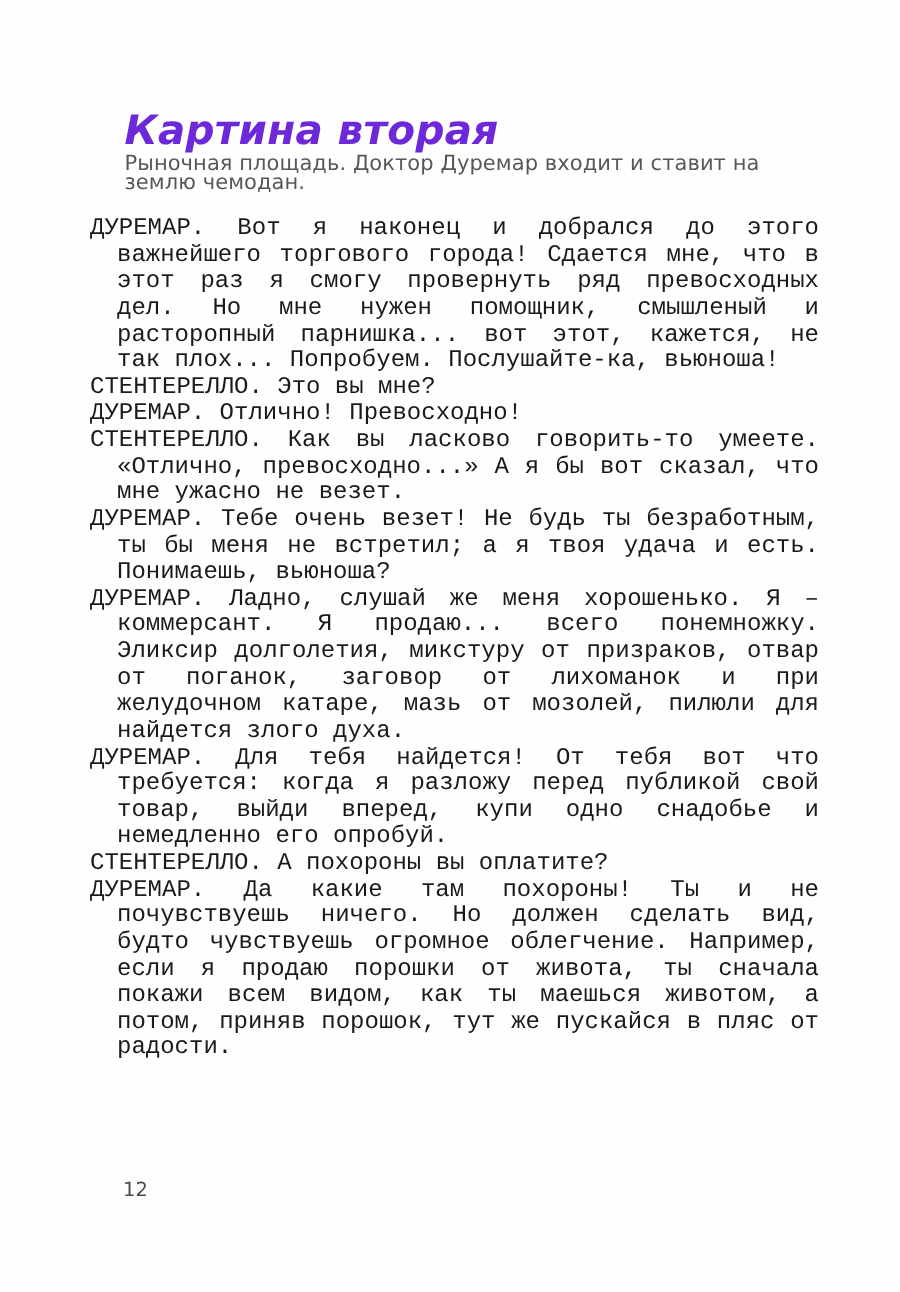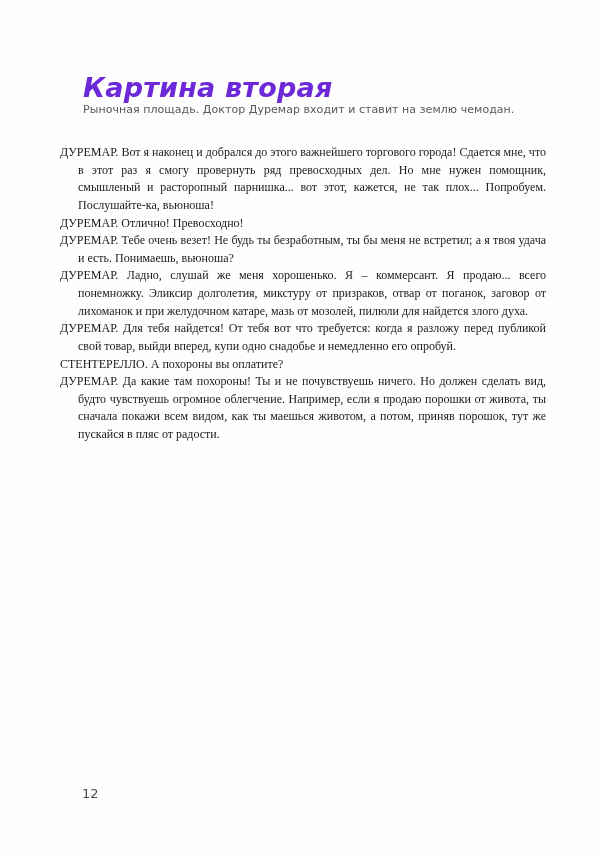--- a/index.html
+++ b/index.html
@@ -32,34 +32,34 @@
     color: #6d28d9;
     white-space: nowrap;
     margin-top: 24px;
   }
   .stage-direction {
     position: absolute;
     left: 83px;
     top: 103px;
     width: 470px;
     font-family: "DejaVu Sans", sans-serif;
-    font-size: 11px;
+    font-size: 14px;
     letter-spacing: 0.05px;
     color: #575757;
     line-height: 13px;
   }
   .dialogue {
     position: absolute;
     left: 60px;
     top: 144px;
     width: 486px;
   }
   .speech {
-    font-family: Liberation Serif, serif;
-    font-size: 12px;
+    font-family: Liberation Mono, monospace;
+    font-size: 16px;
     line-height: 17.62px;
     color: #1a1a1a;
     text-align: justify;
     text-justify: inter-word;
     text-indent: 0;
     padding-left: 18px;
     margin: 0;
   }
   .speech > .first-line-pull {
     margin-left: -18px;
@@ -78,21 +78,23 @@
 <body>
 
 <div class="page">
 
   <div class="scene-title">Картина вторая</div>
 
   <div class="stage-direction">Рыночная площадь. Доктор Дуремар входит и ставит на землю чемодан.</div>
 
   <div class="dialogue">
       <p class="speech"><span class="first-line-pull">ДУРЕМАР.</span><span> Вот я наконец и добрался до этого важнейшего торгового города! Сдается мне, что в этот раз я смогу провернуть ряд превосходных дел. Но мне нужен помощник, смышленый и расторопный парнишка... вот этот, кажется, не так плох... Попробуем. Послушайте-ка, вьюноша!</span></p>
+      <p class="speech"><span class="first-line-pull">СТЕНТЕРЕЛЛО.</span><span> Это вы мне?</span></p>
       <p class="speech"><span class="first-line-pull">ДУРЕМАР.</span><span> Отлично! Превосходно!</span></p>
+      <p class="speech"><span class="first-line-pull">СТЕНТЕРЕЛЛО.</span><span> Как вы ласково говорить-то умеете. «Отлично, превосходно...» А я бы вот сказал, что мне ужасно не везет.</span></p>
       <p class="speech"><span class="first-line-pull">ДУРЕМАР.</span><span> Тебе очень везет! Не будь ты безработным, ты бы меня не встретил; а я твоя удача и есть. Понимаешь, вьюноша?</span></p>
       <p class="speech"><span class="first-line-pull">ДУРЕМАР.</span><span> Ладно, слушай же меня хорошенько. Я – коммерсант. Я продаю... всего понемножку. Эликсир долголетия, микстуру от призраков, отвар от поганок, заговор от лихоманок и при желудочном катаре, мазь от мозолей, пилюли для найдется злого духа.</span></p>
       <p class="speech"><span class="first-line-pull">ДУРЕМАР.</span><span> Для тебя найдется! От тебя вот что требуется: когда я разложу перед публикой свой товар, выйди вперед, купи одно снадобье и немедленно его опробуй.</span></p>
       <p class="speech"><span class="first-line-pull">СТЕНТЕРЕЛЛО.</span><span> А похороны вы оплатите?</span></p>
       <p class="speech"><span class="first-line-pull">ДУРЕМАР.</span><span> Да какие там похороны! Ты и не почувствуешь ничего. Но должен сделать вид, будто чувствуешь огромное облегчение. Например, если я продаю порошки от живота, ты сначала покажи всем видом, как ты маешься животом, а потом, приняв порошок, тут же пускайся в пляс от радости.</span></p>
     </div>
 
   <div class="page-number">12</div>
 
 </div>

